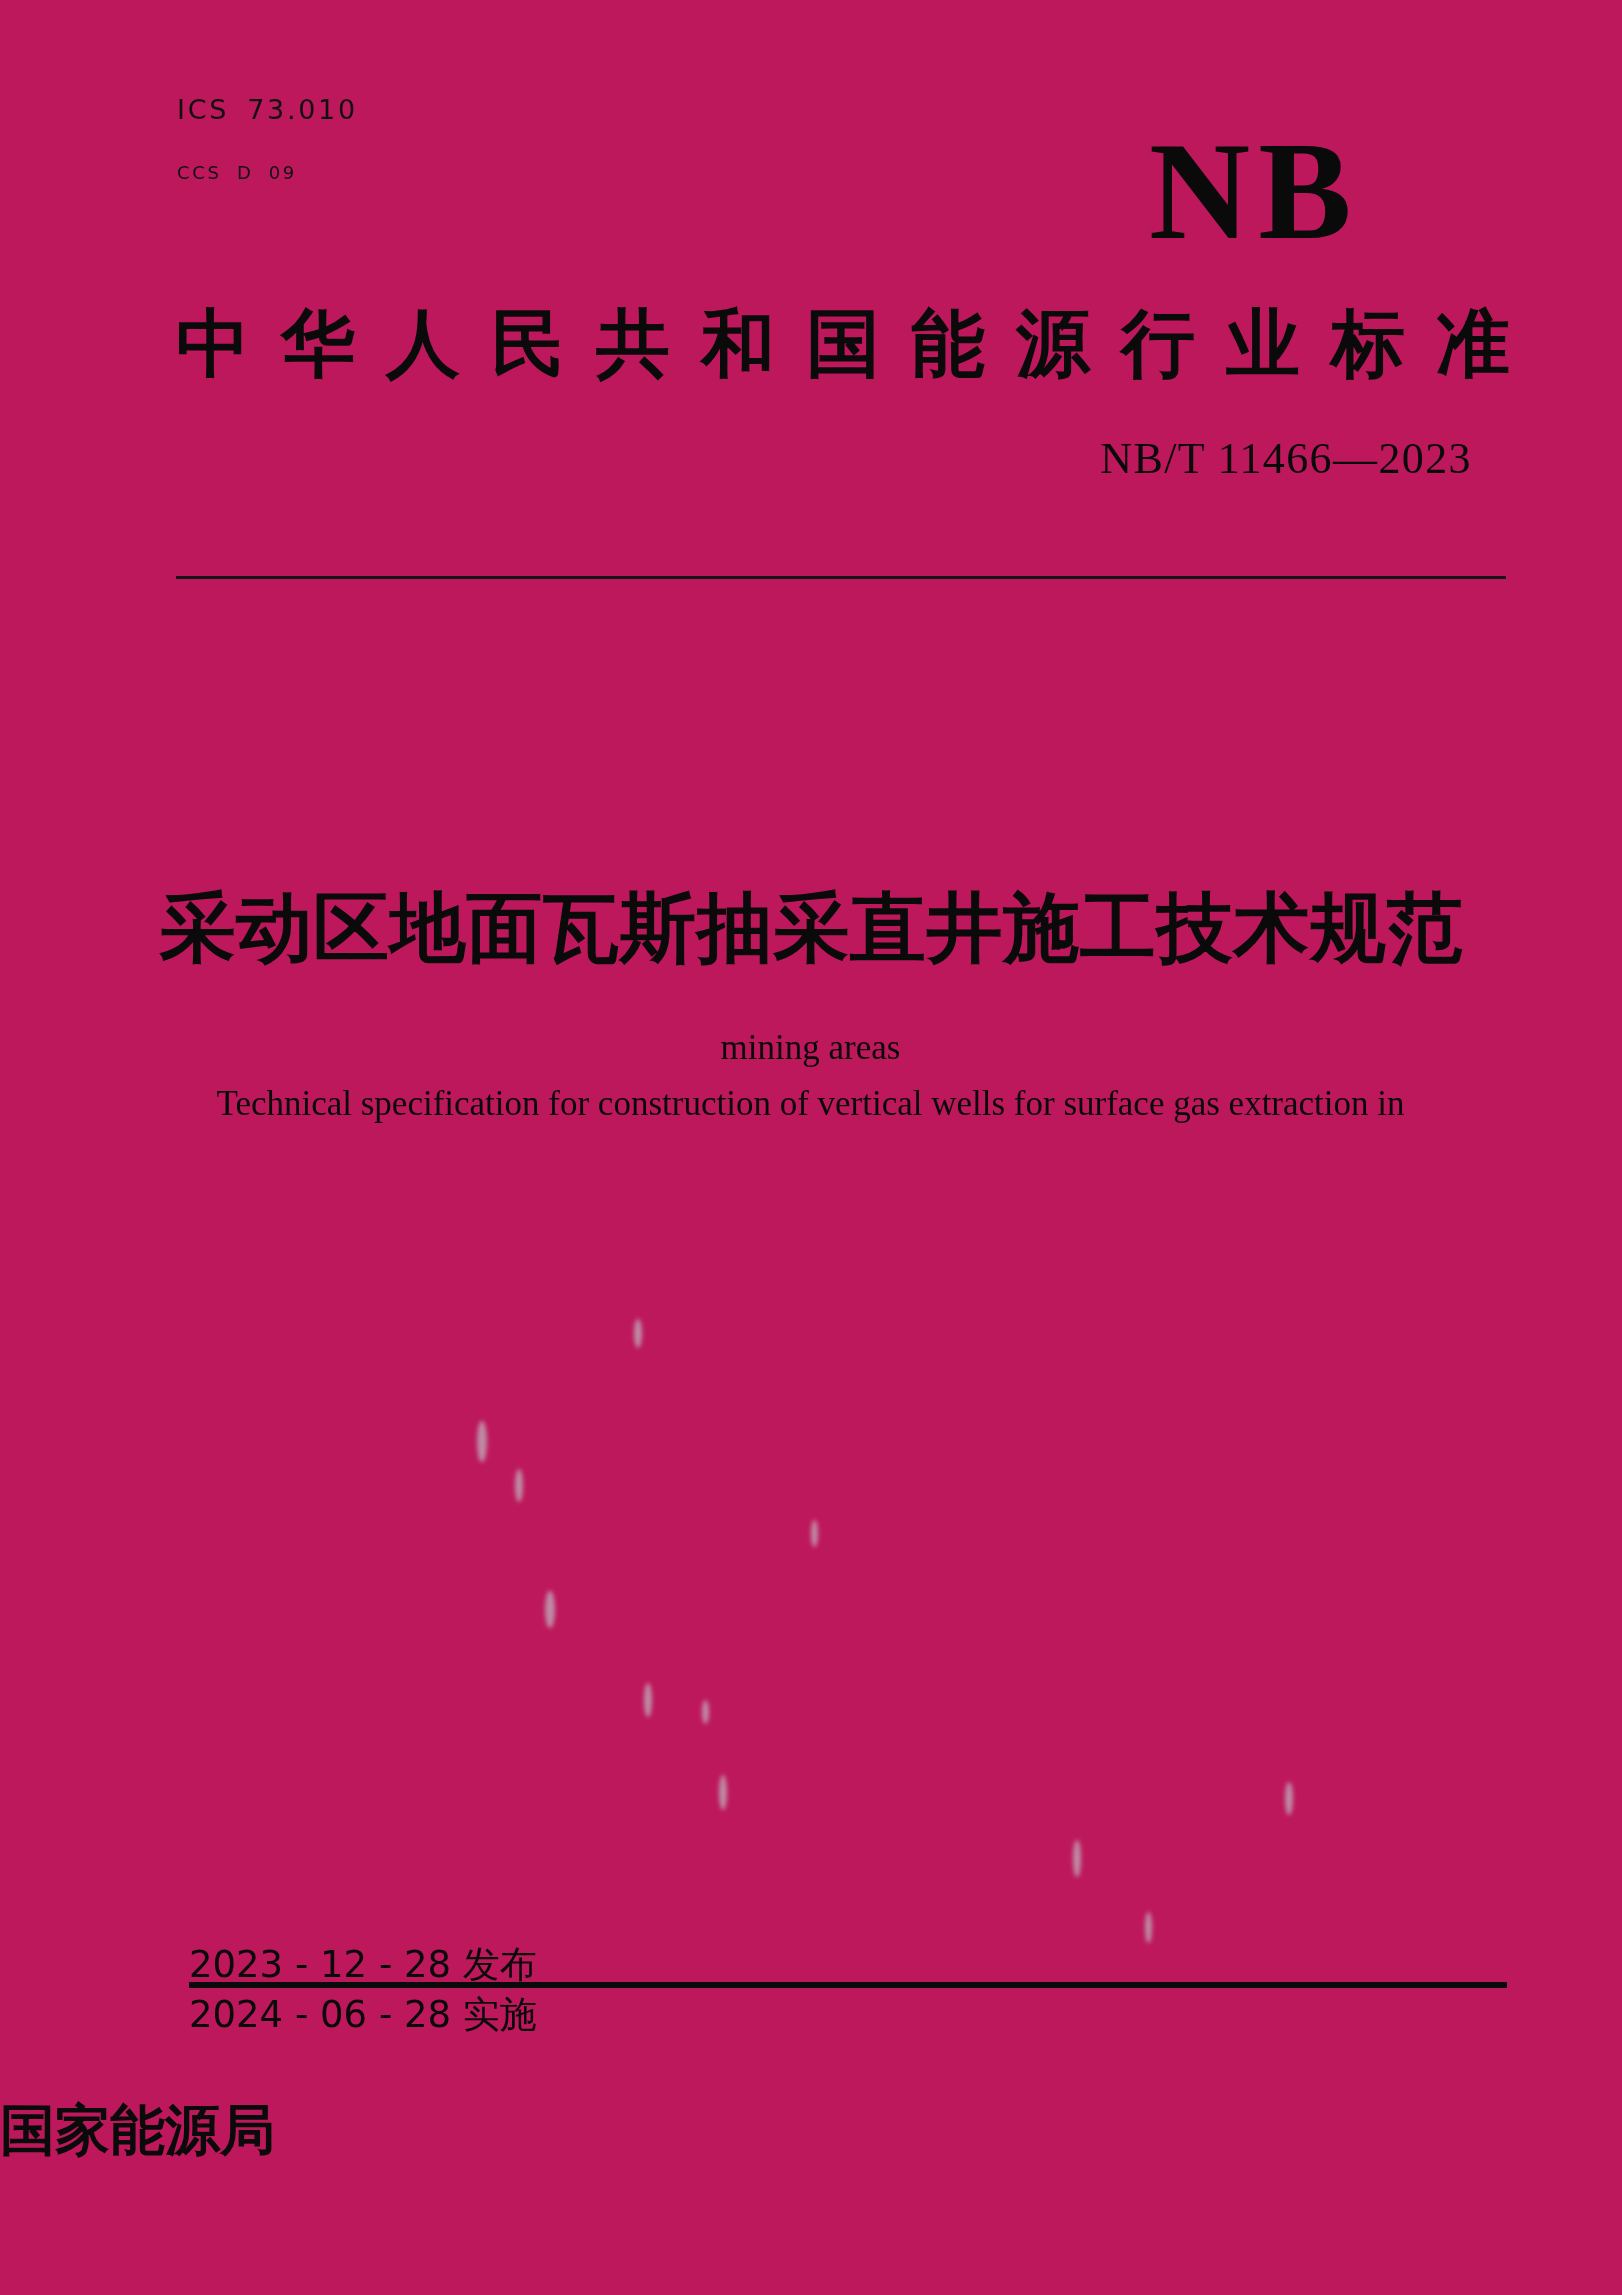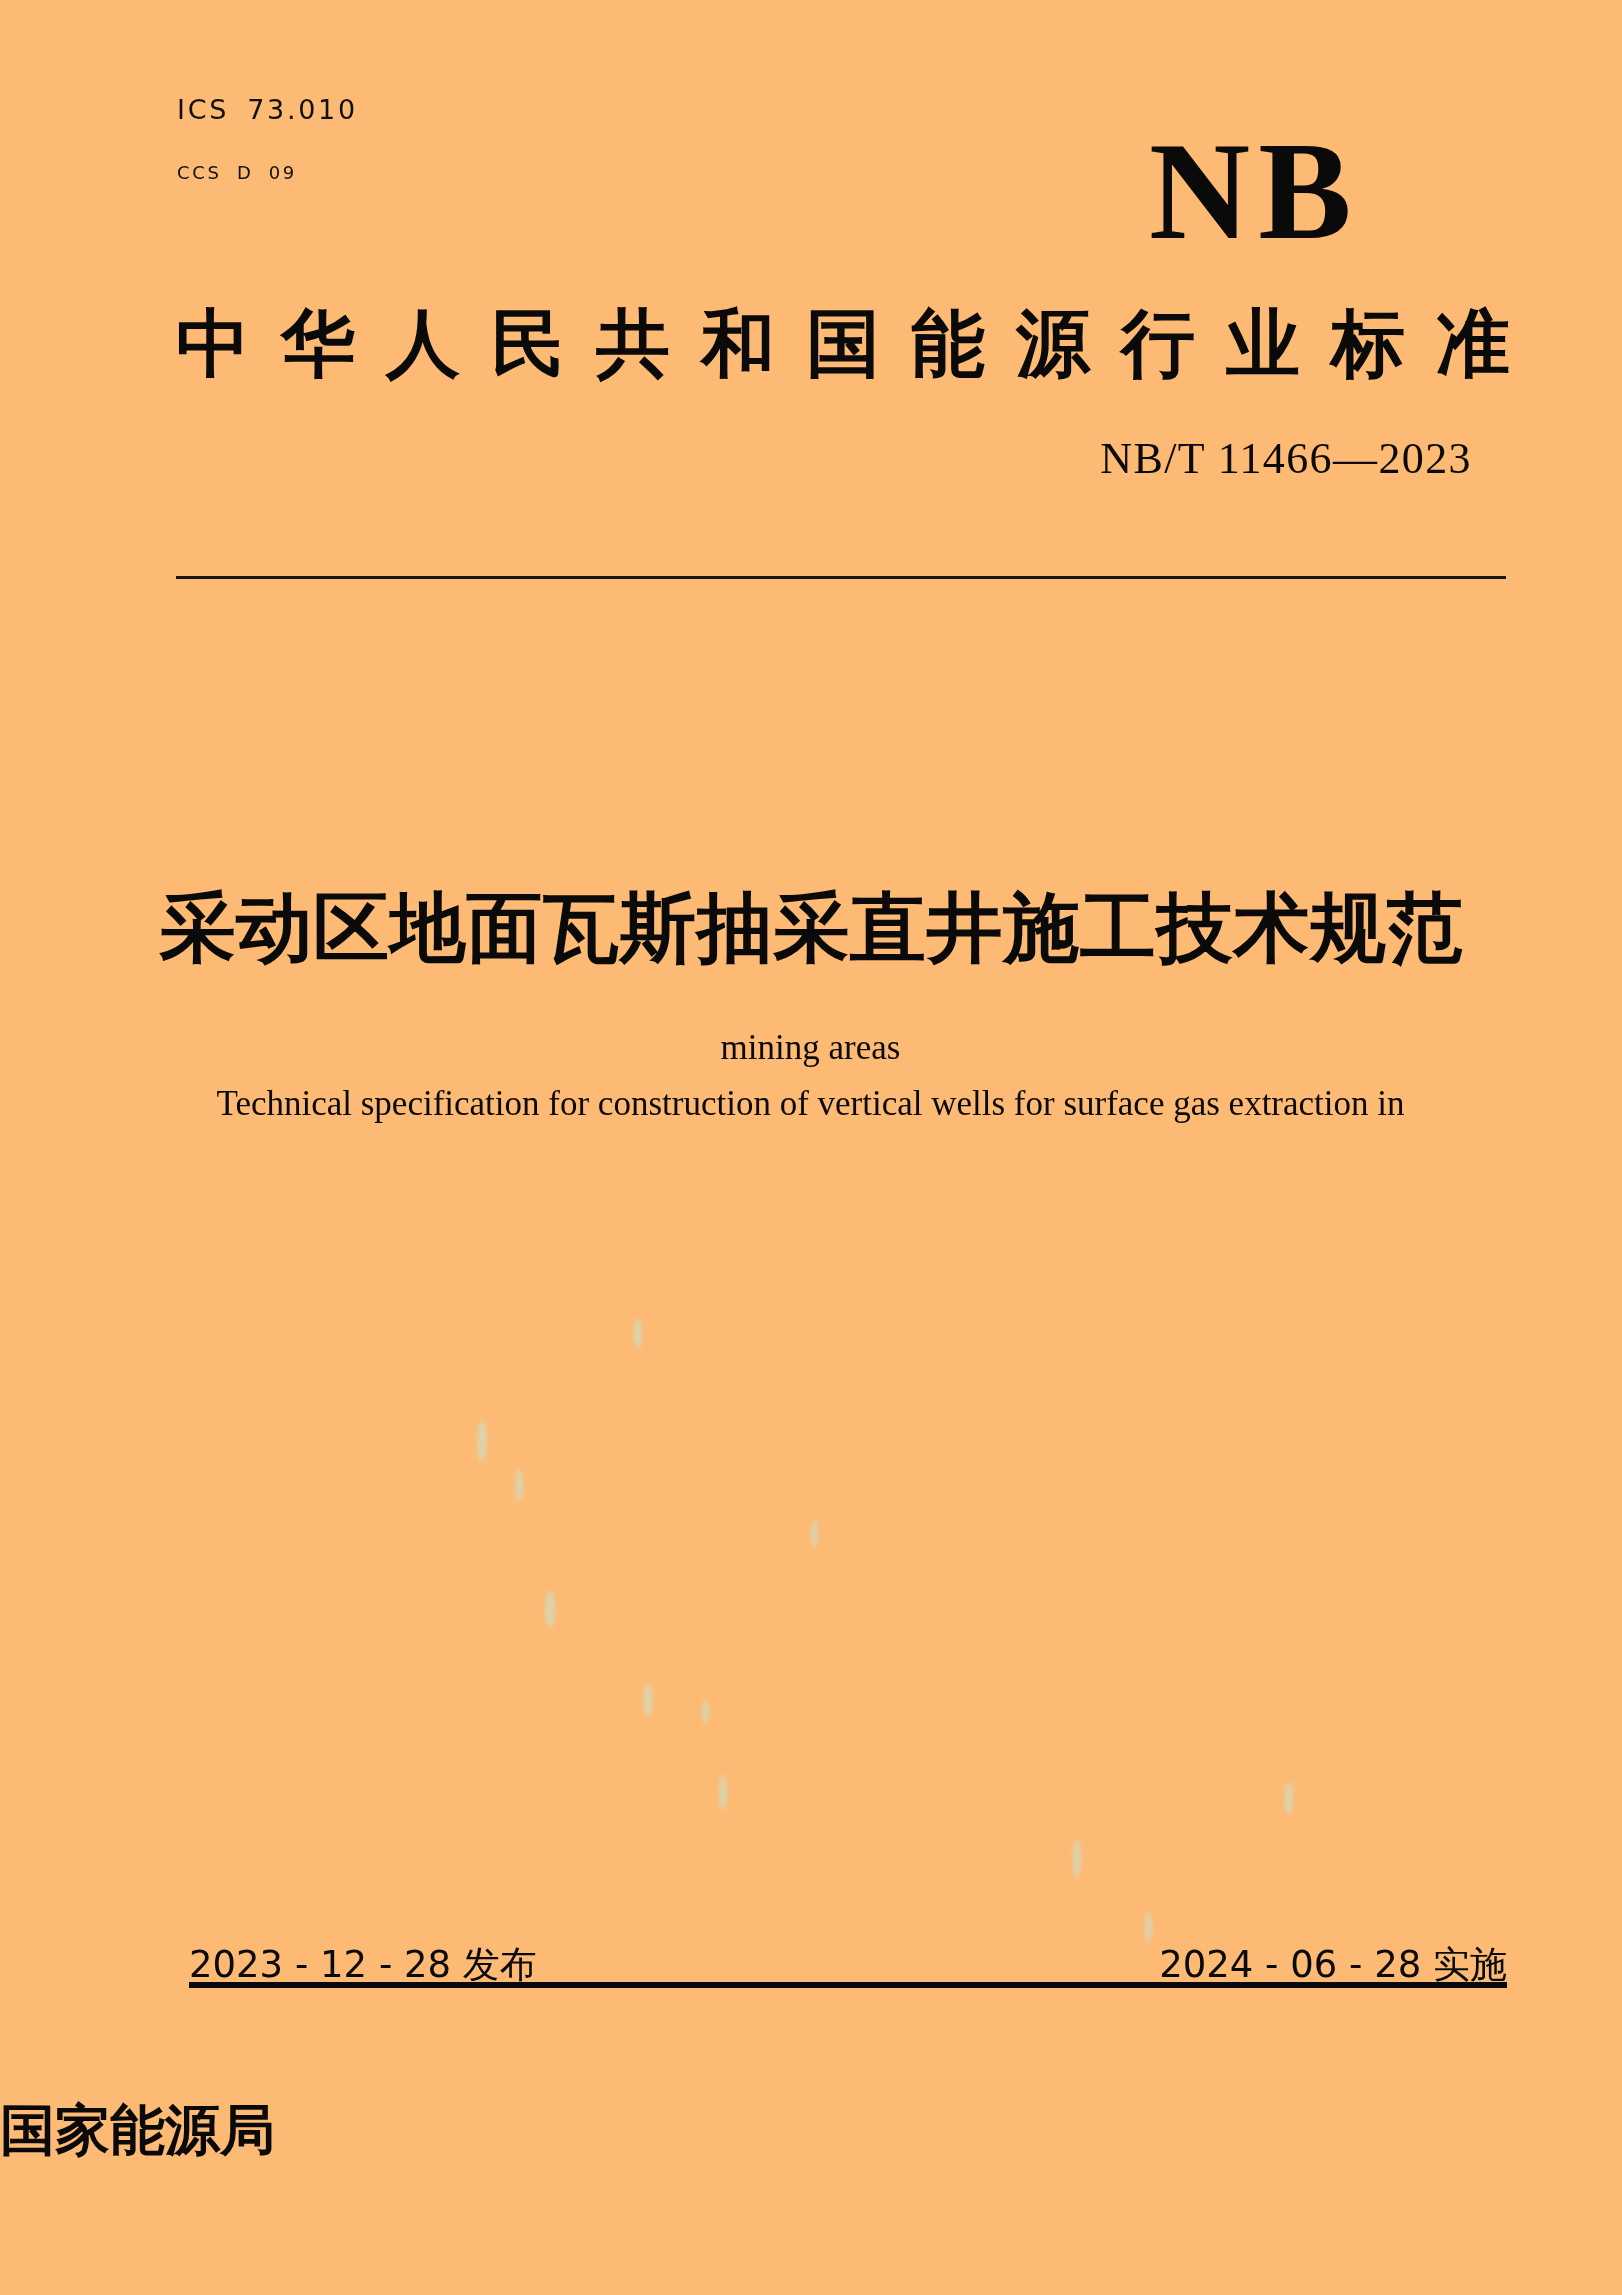--- a/index.html
+++ b/index.html
@@ -4,21 +4,21 @@
 <style>
   * { margin: 0; padding: 0; box-sizing: border-box; }
   html, body { background: #e8e8e8; }
   body { font-family: "Liberation Sans", sans-serif; }
 
   .page {
     position: relative;
     width: 1623px;
     height: 2295px;
     margin: 0 auto;
-    background: #fdba74;
+    background: #be185d;
     color: #0a0a0a;
     overflow: hidden;
   }
 
   
   .ics {
     position: absolute;
     left: 177px; top: 94px;
     font-family: "DejaVu Sans", sans-serif;
     font-size: 27px;
@@ -120,20 +120,21 @@
     position: absolute;
     left: 189px; top: 1940px;
     width: 1318px;
     display: flex;
     justify-content: space-between;
     font-family: "DejaVu Sans", sans-serif;
     font-size: 37px;
     font-weight: 500;
     white-space: nowrap;
     color: #0a0a0a;
+    flex-direction: column;
   }
 
   .rule-bottom {
     position: absolute;
     left: 189px; top: 1982px;
     width: 1318px; height: 6.1px;
     background: #0a0a0a;
   }
 
   

